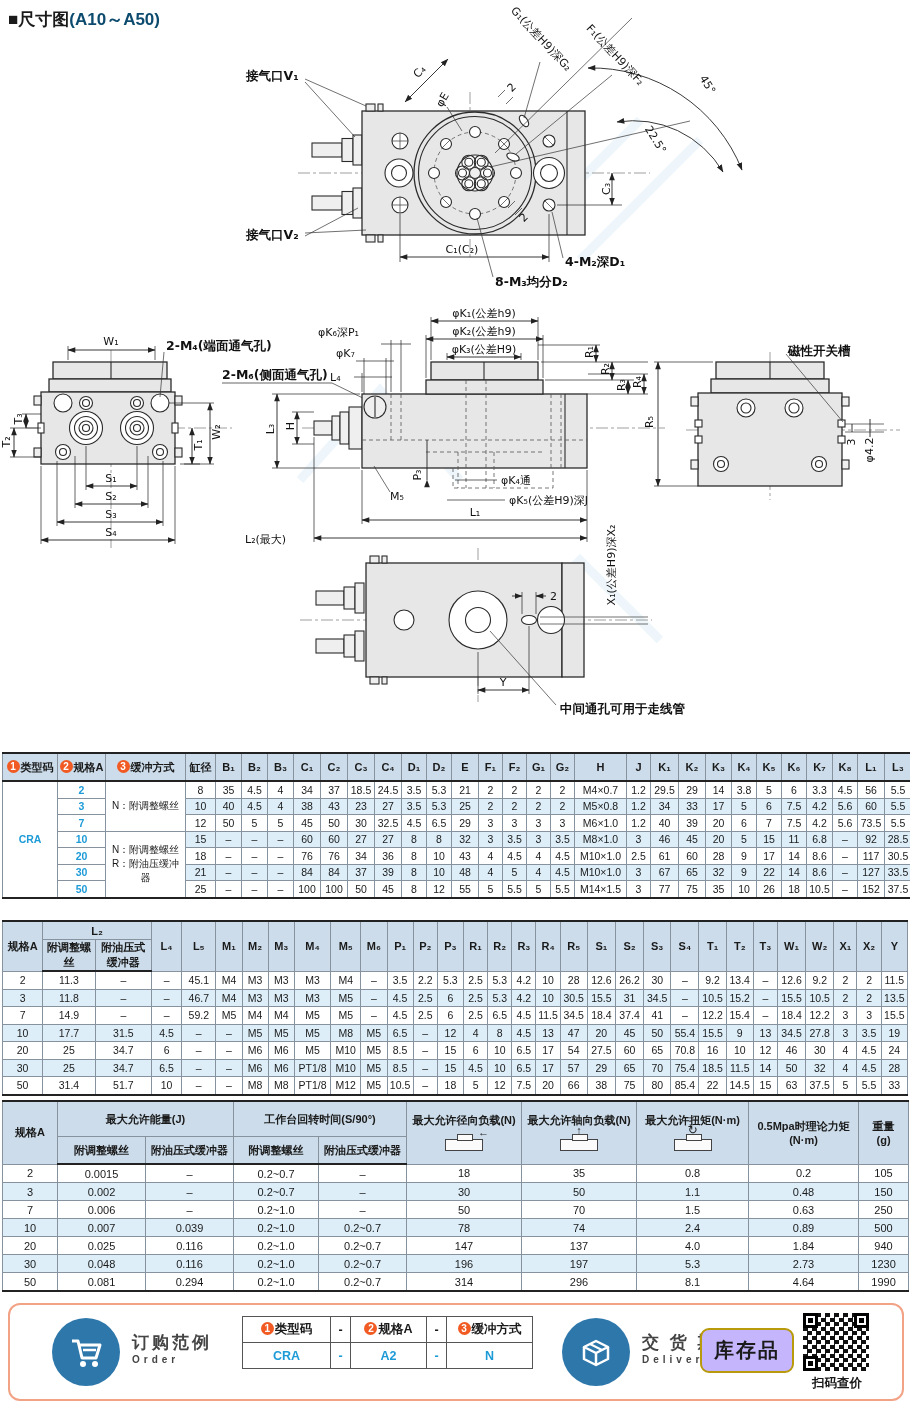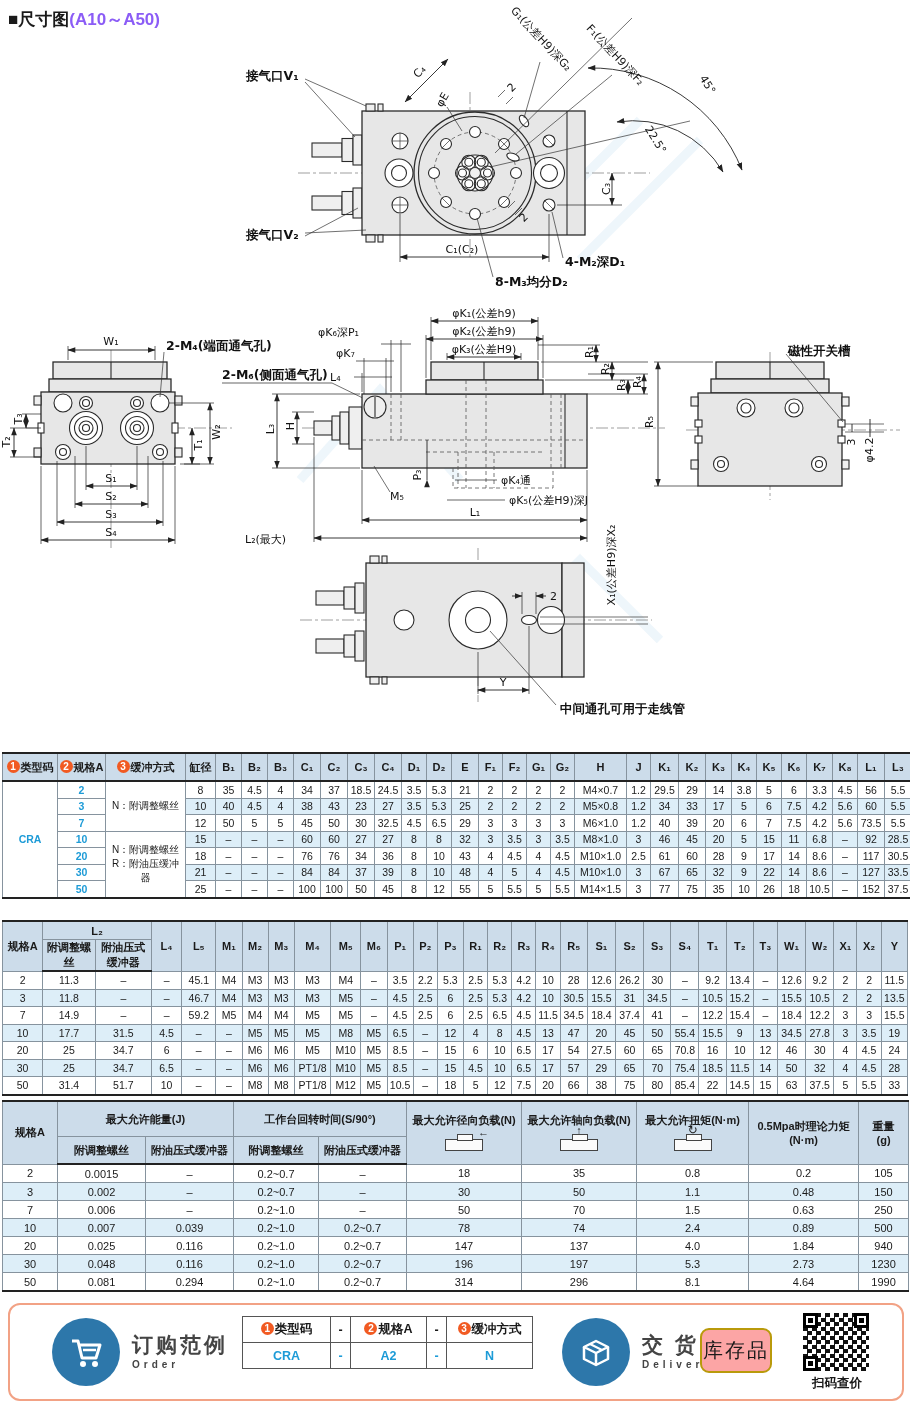--- a/index.html
+++ b/index.html
@@ -1,19 +1,19 @@
 <!DOCTYPE html>
 <html><head>
 <meta charset="utf-8">
 <style>
   html,body{margin:0;padding:0;background:#fff}
   .page{position:relative;width:910px;height:1403px;background:#fff;overflow:hidden;
         font-family:"Liberation Sans","DejaVu Sans",sans-serif;color:#1a1a1a}
   .page-title{position:absolute;left:8px;top:8px;font-size:17px;font-weight:bold}
-  .page-title .blue{color:#8b5cf6}
+  .page-title .blue{color:#0c4a6e}
   svg text{font-family:"DejaVu Sans","Liberation Sans",sans-serif}
   .tlb{font-size:11px;fill:#111}
   .tcn{font-size:12.5px;font-weight:bold;fill:#111}
   .note-block{position:absolute;left:28px;top:582px;width:300px;font-size:15px;font-weight:bold;
               line-height:1.55;white-space:pre-line}
   
   table.dims{position:absolute;left:2px;border-collapse:collapse;table-layout:fixed;width:906px;
              font-size:10.5px;border:1.5px solid #222;border-top-width:2.5px;border-bottom-width:2px}
   table.dims th,table.dims td{border:1px solid #86939e;text-align:center;padding:0 1px;
              white-space:pre-line;overflow:hidden}
@@ -39,30 +39,30 @@
   .arr.axial-load-icon::before{content:"\2191";position:absolute;left:50%;transform:translateX(-50%);top:-6px;font-size:11px}
   .arr.torque-icon::before{content:"\21BB";position:absolute;left:50%;transform:translateX(-50%);top:-7px;font-size:12px}
   
   .footer{position:absolute;left:8px;top:1303px;width:892px;height:94px;border:2.5px solid #f2a285;
           border-radius:12px;background:#fff}
   .blue-circle{position:absolute;width:68px;height:68px;border-radius:50%;background:#2d77aa;
                display:flex;align-items:center;justify-content:center}
   .order-circle{left:42px;top:13px}
   .deliv-circle{left:552px;top:13px}
   .grp-title{position:absolute;font-weight:bold;color:#444}
-  .grp-title .cn{font-size:21px;letter-spacing:3px}
+  .grp-title .cn{font-size:17px;letter-spacing:3px}
   .grp-title .en{font-size:10px;letter-spacing:4px}
   .order-title{left:122px;top:26px}
   .deliv-title{left:632px;top:26px}
   table.order-t{position:absolute;left:232px;top:11px;border-collapse:collapse;table-layout:fixed;
                 width:290px;font-size:12.5px;border:1.5px solid #333}
   table.order-t td{border:1px solid #555;text-align:center;font-weight:bold;height:23px}
   table.order-t .val{color:#1d9bd7}
-  .stock-badge{position:absolute;left:690px;top:23px;background:#fca5a5;border:2px solid #b99a0b;
-               border-radius:9px;font-size:20px;font-weight:normal;padding:7px 1px;letter-spacing:2px}
+  .stock-badge{position:absolute;left:690px;top:23px;background:#c4b5fd;border:2px solid #b99a0b;
+               border-radius:9px;font-size:20px;font-weight:bold;padding:7px 12px;letter-spacing:2px}
   .qr{position:absolute;left:793px;top:8px;width:66px;height:58px;
       background:repeating-conic-gradient(#111 0% 25%,#fff 0% 50%);background-size:9px 9px;outline:2px solid #fff}
   .fndr{position:absolute;width:15px;height:15px;border:3px solid #000;background:#fff;box-sizing:border-box}
   .fndr::after{content:"";position:absolute;inset:2px;background:#000}
   .qr-cap{position:absolute;left:787px;top:70px;width:80px;text-align:center;font-size:12.5px;font-weight:bold}
 </style>
 </head>
 <body>
 
 <div class="page">

